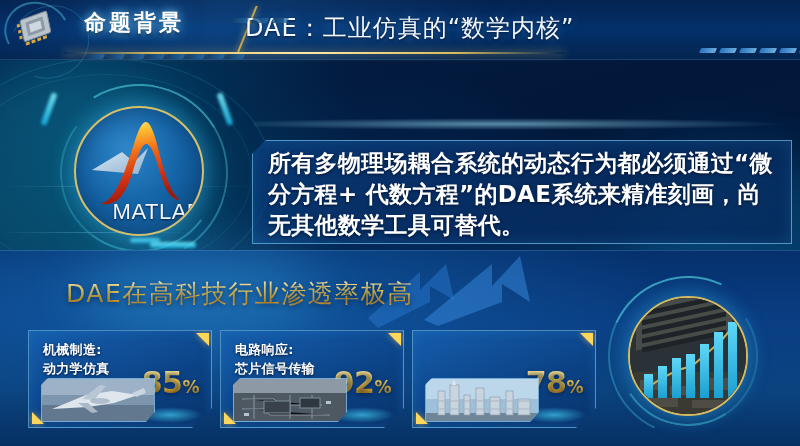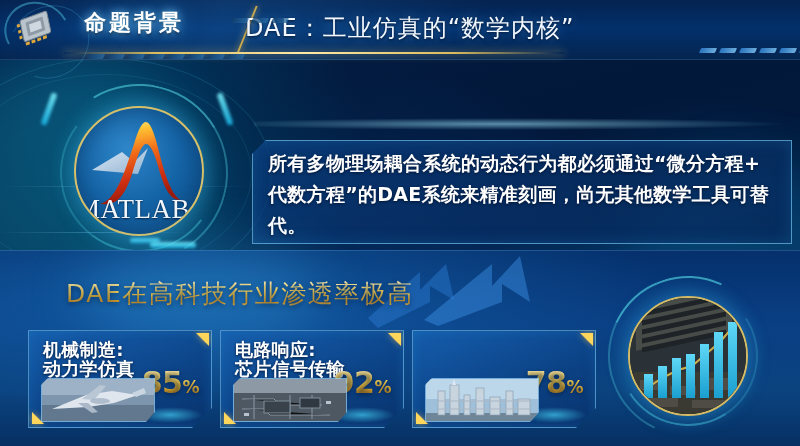--- a/index.html
+++ b/index.html
@@ -52,43 +52,43 @@
 
   
   .ml-wrap{position:absolute;left:62px;top:96px;width:150px;height:150px;}
   .ml-halo{position:absolute;left:-16px;top:-16px;width:182px;height:182px;border-radius:50%;
     background:radial-gradient(circle,rgba(40,200,220,.30) 0%,rgba(10,70,140,0) 68%);}
   .ml-arc{position:absolute;border-radius:50%;border:2px solid rgba(90,225,235,.55);}
   .ml-circle{position:absolute;left:12px;top:10px;width:126px;height:126px;border-radius:50%;
     background:radial-gradient(circle at 40% 32%,#2e86c8 0%,#1565a8 48%,#0c4a84 100%);
     border:2px solid #d8c069;box-shadow:0 0 22px rgba(60,170,230,.55),inset 0 0 24px rgba(5,40,80,.5);
     overflow:hidden;}
-  .ml-word{position:absolute;left:0;bottom:9px;width:100%;text-align:left;
-    font-family:Liberation Serif, serif;font-size:27px;letter-spacing:.5px;color:#f4f7fb;
+  .ml-word{position:absolute;left:0;bottom:9px;width:100%;text-align:right;
+    font-family:Liberation Sans, sans-serif;font-size:22px;letter-spacing:.5px;color:#f4f7fb;
     text-shadow:0 1px 2px rgba(0,20,50,.9);}
   .ml-svg{position:absolute;left:0;top:0;}
 
   
   .headline{position:absolute;left:254px;top:92px;width:536px;height:34px;
     display:flex;align-items:center;justify-content:center;
     font-size:23px;font-weight:700;letter-spacing:1px;
     font-family:"DejaVu Sans","Liberation Sans",sans-serif;
     background:linear-gradient(180deg,#fff6c9 0%,#ffd95e 42%,#e8a82c 74%,#f6e18d 100%);
     -webkit-background-clip:text;background-clip:text;color:transparent;
     text-shadow:0 2px 4px rgba(0,20,50,.55);}
   .headline-glow{position:absolute;left:254px;top:118px;width:536px;height:12px;
     background:radial-gradient(ellipse at 46% 50%,rgba(160,235,255,.55) 0%,rgba(20,90,160,0) 70%);}
   .panel{position:absolute;left:252px;top:140px;width:538px;height:102px;
     background:linear-gradient(160deg,rgba(10,62,128,.72) 0%,rgba(8,48,104,.66) 55%,rgba(6,38,88,.72) 100%);
     border:1px solid rgba(120,205,245,.65);
     box-shadow:0 0 16px rgba(40,150,220,.22) inset,0 0 10px rgba(40,140,210,.18);
     clip-path:polygon(14px 0,100% 0,100% 100%,0 100%,0 14px);}
   .panel-text{position:absolute;left:268px;top:148px;width:508px;
     font-family:"DejaVu Sans","Liberation Sans",sans-serif;
-    font-size:19px;line-height:31px;color:#ffffff;font-weight:600;
+    font-size:23px;line-height:31px;color:#ffffff;font-weight:600;
     text-shadow:0 1px 3px rgba(0,18,46,.95);letter-spacing:.3px;}
 
   
   .bottom{position:absolute;left:0;top:250px;width:800px;height:196px;
     background:
       radial-gradient(ellipse at 22% 20%, rgba(30,130,210,.42) 0%, rgba(6,40,90,0) 55%),
       linear-gradient(180deg,#05306c 0%,#0a3f84 38%,#0b437f 72%,#063063 100%);
     box-shadow:inset 0 1px 0 rgba(130,200,245,.22);}
   .arrow{position:absolute;opacity:.55;}
   .bottom-title{position:absolute;left:66px;top:277px;font-size:25px;font-weight:400;letter-spacing:1.5px;
@@ -100,21 +100,21 @@
   .cards{position:absolute;left:28px;top:330px;display:flex;gap:8px;}
   .card{position:relative;width:182px;height:96px;
     background:linear-gradient(158deg,rgba(22,95,175,.92) 0%,rgba(12,66,134,.88) 58%,rgba(8,50,108,.92) 100%);
     border:1px solid rgba(130,205,245,.55);
     clip-path:polygon(0 0,100% 0,100% 78px,164px 100%,0 100%);
     box-shadow:0 0 12px rgba(30,130,200,.3) inset;}
   .card .corner-tr{position:absolute;right:2px;top:2px;width:0;height:0;
     border-top:13px solid #ffd65c;border-left:13px solid transparent;filter:drop-shadow(0 0 3px rgba(255,200,80,.6));}
   .card .corner-bl{position:absolute;left:3px;bottom:3px;width:0;height:0;
     border-bottom:12px solid #ffd65c;border-right:12px solid transparent;filter:drop-shadow(0 0 3px rgba(255,200,80,.6));}
-  .card-label{position:absolute;left:14px;top:9px;font-size:18px;line-height:19px;font-weight:700;
+  .card-label{position:absolute;left:14px;top:9px;font-size:13px;line-height:19px;font-weight:700;
     color:#ffffff;font-family:"DejaVu Sans","Liberation Sans",sans-serif;
     text-shadow:0 1px 3px rgba(0,20,50,.95);letter-spacing:.3px;white-space:pre-line;}
   .card-pct{position:absolute;right:12px;top:34px;font-size:30px;font-weight:700;letter-spacing:-.5px;
     font-family:"DejaVu Sans","Liberation Sans",sans-serif;
     background:linear-gradient(180deg,#fff6cd 0%,#ffd44f 46%,#dc9c1e 78%,#ffeaa2 100%);
     -webkit-background-clip:text;background-clip:text;color:transparent;
     text-shadow:0 2px 4px rgba(0,20,50,.5);}
   .card-pct small{font-size:17px;}
   .thumb{position:absolute;left:12px;top:47px;width:112px;height:42px;
     border:1px solid rgba(160,215,250,.7);overflow:hidden;

